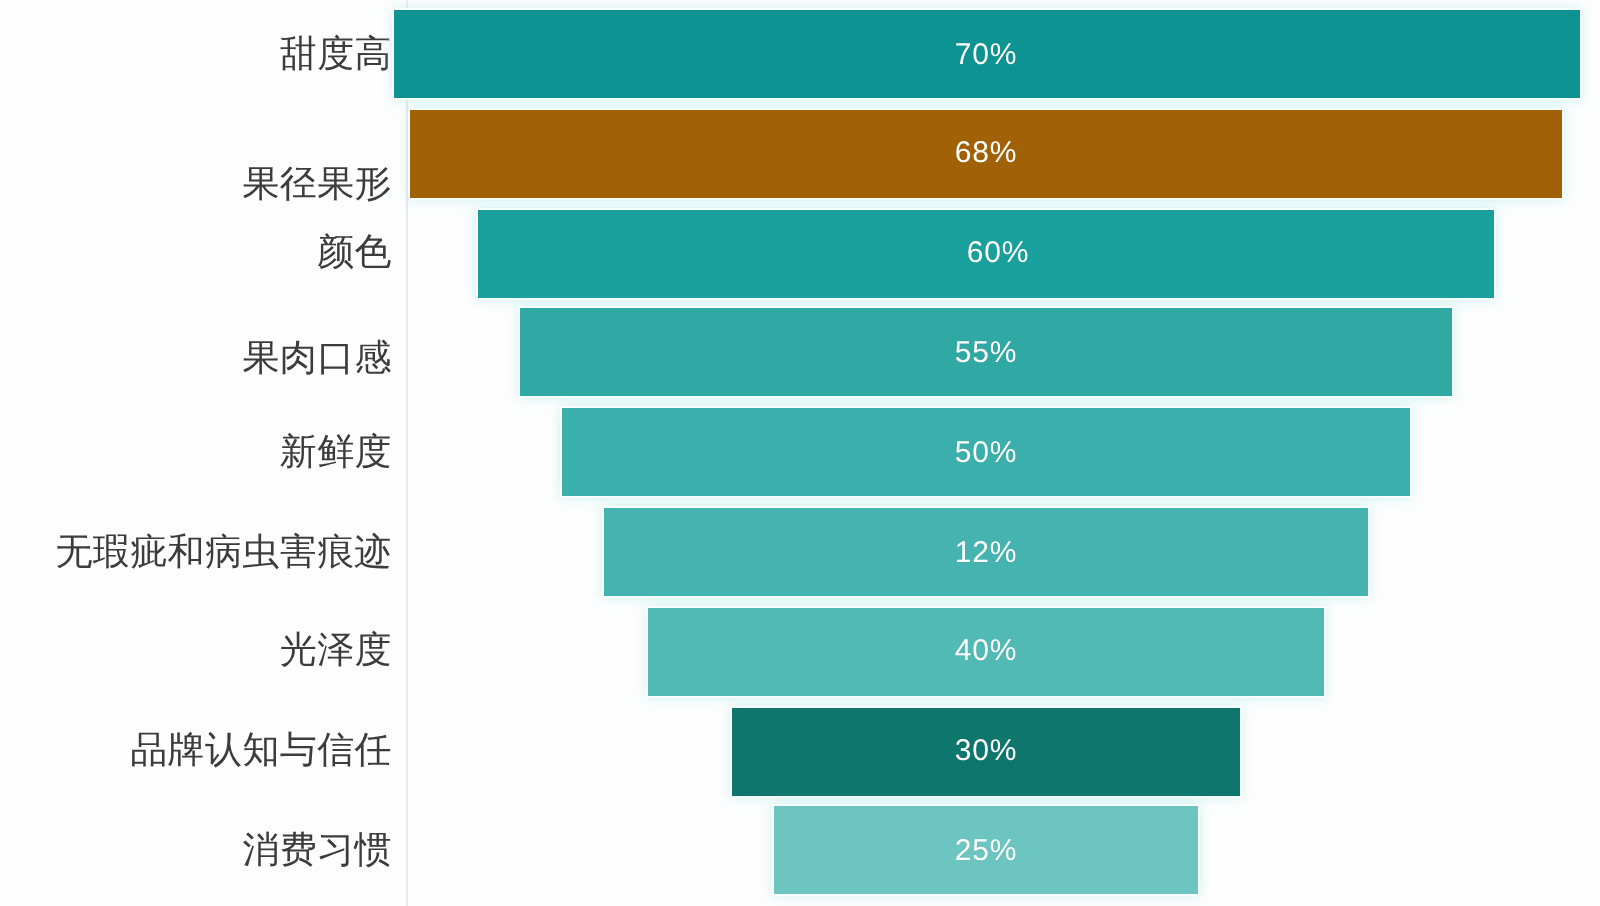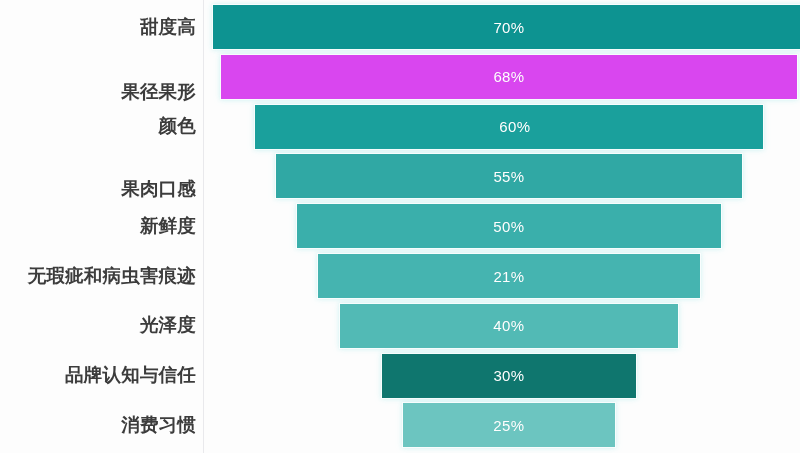--- a/index.html
+++ b/index.html
@@ -21,21 +21,20 @@
     box-sizing: border-box;
   }
 
   
   .label-column {
     position: absolute;
     left: 0;
     top: 0;
     width: 196px;
     height: 404px;
-    font-weight: bold;
   }
 
   .cat-label {
     position: absolute;
     right: 0;
     width: 196px;
     text-align: right;
     color: #3c3c3c;
     font-size: 18.5px;
     line-height: 1;
@@ -50,21 +49,21 @@
     left: 203px;
     top: 0;
     width: 1px;
     height: 453px;
     background: #e9e9ec;
   }
 
   
   .plot-area {
     position: absolute;
-    left: 16px;
+    left: 0;
     top: 0;
     width: 768px;
     height: 453px;
   }
 
   .bar-row {
     position: absolute;
     left: 0;
     width: 800px;
   }
@@ -95,57 +94,57 @@
 <body>
 
 <div id="chart-root">
 
   <div class="axis-line"></div>
 
   <div class="label-column">
       <div class="cat-label" style="top: 17.5px;">甜度高</div>
       <div class="cat-label" style="top: 83px;">果径果形</div>
       <div class="cat-label" style="top: 117.1px;">颜色</div>
-      <div class="cat-label" style="top: 180px;">果肉口感</div>
+      <div class="cat-label" style="top: 170px;">果肉口感</div>
       <div class="cat-label" style="top: 216.7px;">新鲜度</div>
       <div class="cat-label" style="top: 266.5px;">无瑕疵和病虫害痕迹</div>
       <div class="cat-label" style="top: 316.3px;">光泽度</div>
       <div class="cat-label" style="top: 366.1px;">品牌认知与信任</div>
       <div class="cat-label" style="top: 415.9px;">消费习惯</div>
     </div>
 
   <div class="plot-area">
       <div class="bar-row" style="top: 5px; height: 44px;">
         <div class="bar" style="left: 196.5px; width: 593px; background: rgb(13, 147, 145);">
           <span class="bar-value">70%</span>
         </div>
       </div>
       <div class="bar-row" style="top: 54.8px; height: 44px;">
-        <div class="bar" style="left: 204.971px; width: 576.057px; background: #d946ef;">
+        <div class="bar" style="left: 204.971px; width: 576.057px; background: #a16207;">
           <span class="bar-value">68%</span>
         </div>
       </div>
       <div class="bar-row" style="top: 104.6px; height: 44px;">
         <div class="bar" style="left: 238.857px; width: 508.286px; background: rgb(26, 160, 156); padding-left: 12px;">
           <span class="bar-value">60%</span>
         </div>
       </div>
       <div class="bar-row" style="top: 154.4px; height: 44px; padding-left: 24px;">
         <div class="bar" style="left: 260.036px; width: 465.929px; background: rgb(48, 168, 164);">
           <span class="bar-value">55%</span>
         </div>
       </div>
       <div class="bar-row" style="top: 204.2px; height: 44px; padding-left: 48px;">
         <div class="bar" style="left: 281.214px; width: 423.571px; background: rgb(58, 175, 171);">
           <span class="bar-value">50%</span>
         </div>
       </div>
       <div class="bar-row" style="top: 254px; height: 44px;">
         <div class="bar" style="left: 302.393px; width: 381.214px; background: rgb(69, 180, 176);">
-          <span class="bar-value">21%</span>
+          <span class="bar-value">12%</span>
         </div>
       </div>
       <div class="bar-row" style="top: 303.8px; height: 44px;">
         <div class="bar" style="left: 323.571px; width: 338.857px; background: rgb(82, 186, 181);">
           <span class="bar-value">40%</span>
         </div>
       </div>
       <div class="bar-row" style="top: 353.6px; height: 44px;">
         <div class="bar" style="left: 365.929px; width: 254.143px; background: #0f766e;">
           <span class="bar-value">30%</span>

